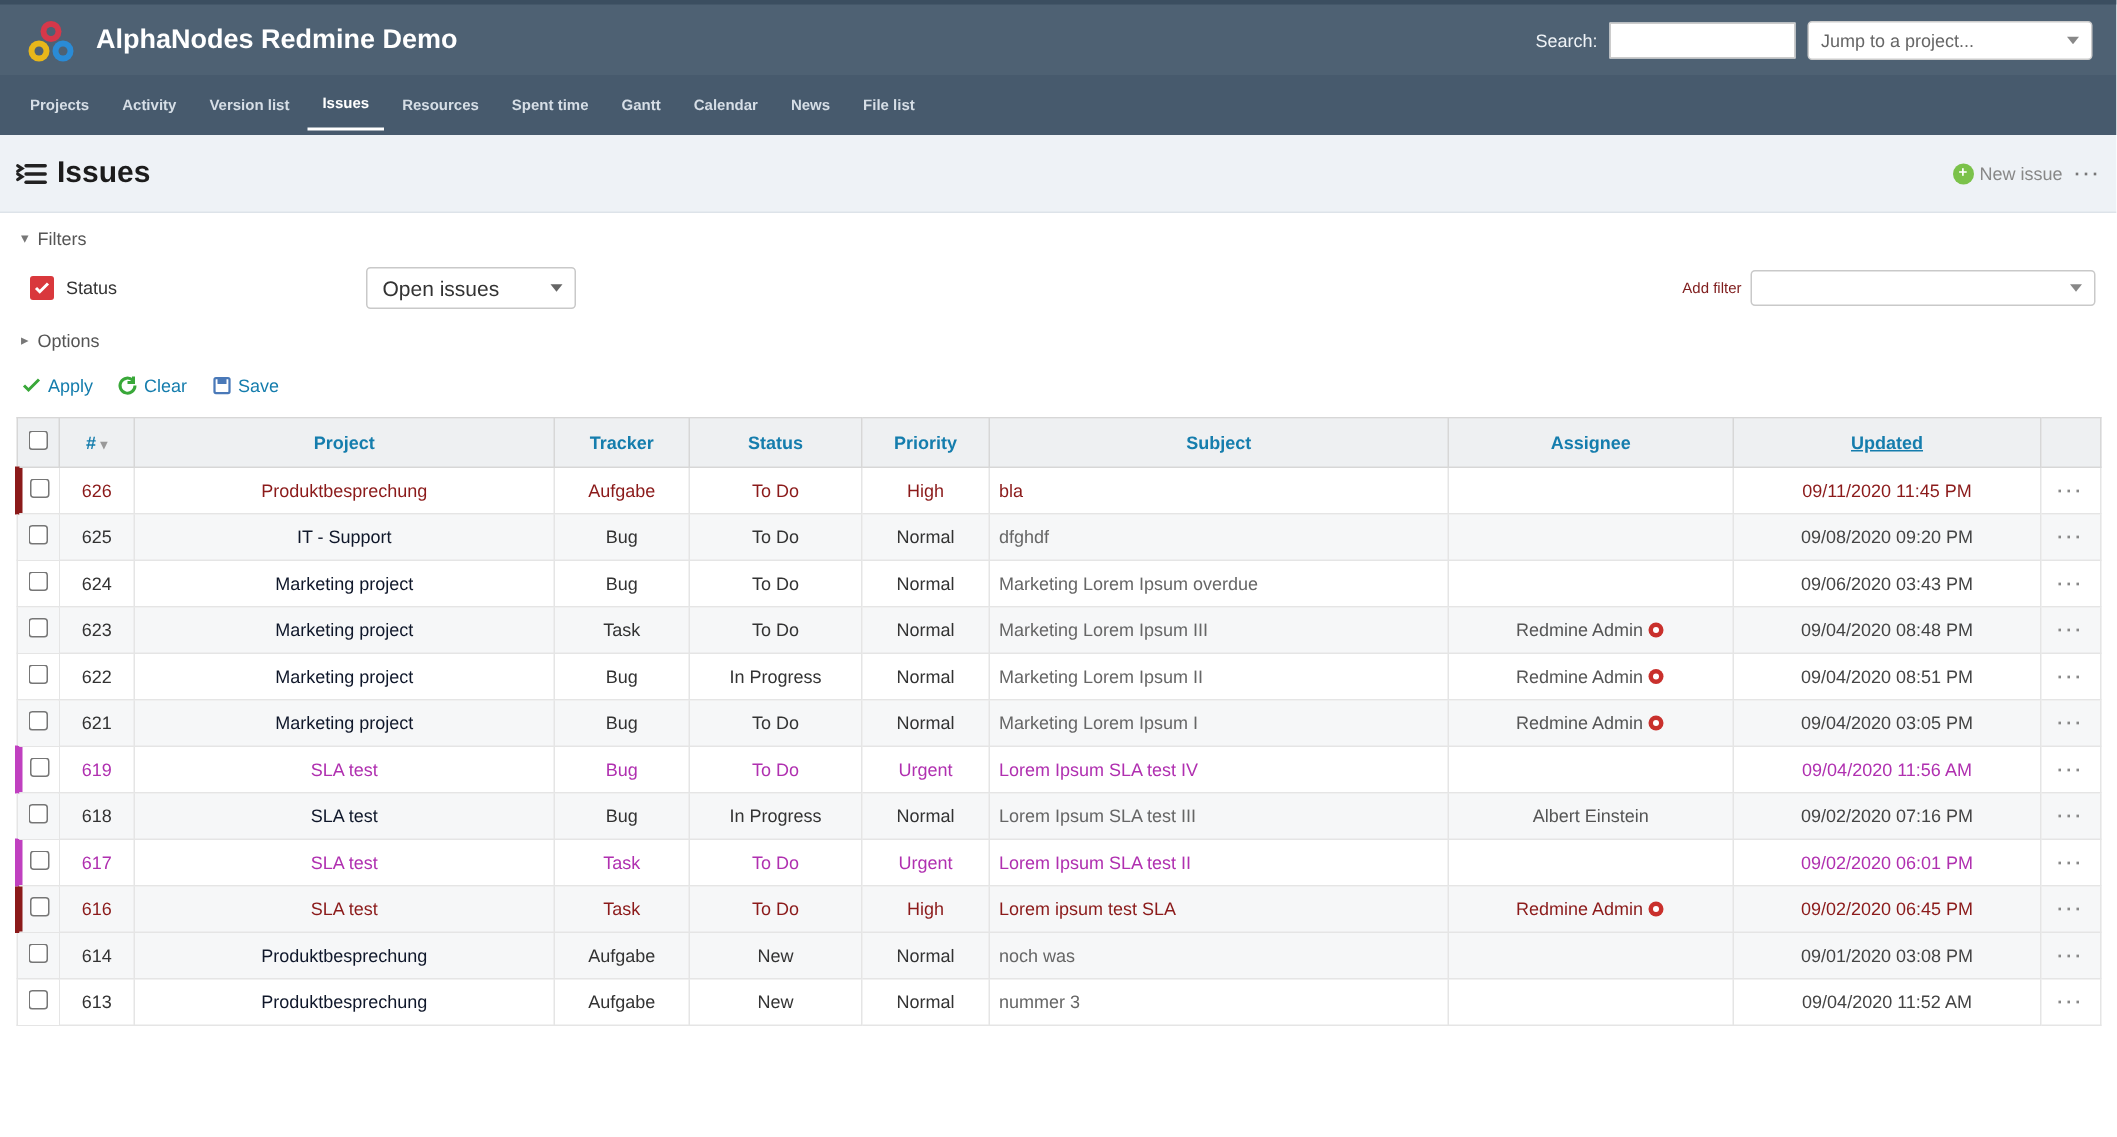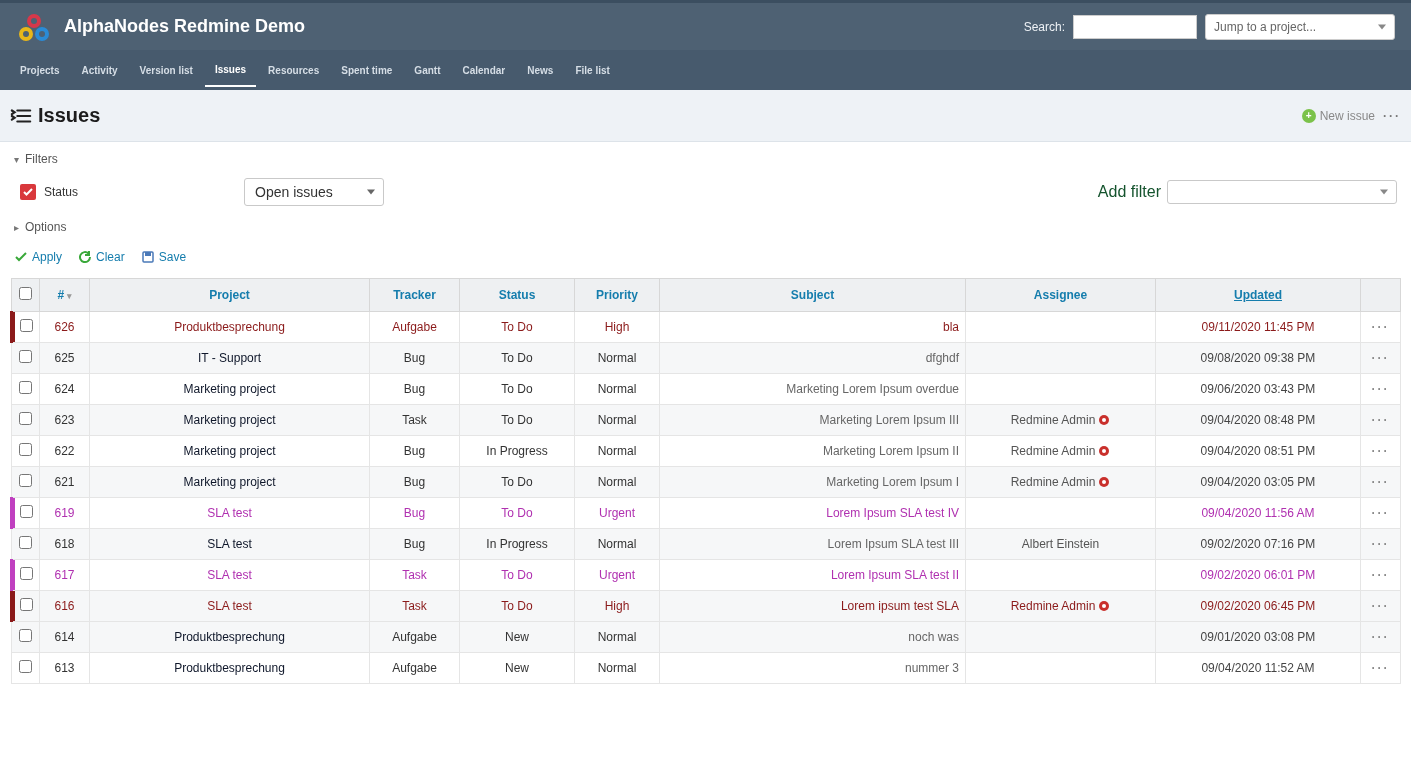--- a/index.html
+++ b/index.html
@@ -34,41 +34,41 @@
   .filters { padding: 10px 14px 0 14px; }
   .fieldset-head { display: flex; align-items: center; gap: 6px; color: #555; margin-bottom: 8px; }
   .chev { font-size: 10px; color: #777; }
   .filter-row { display: flex; align-items: center; padding: 4px 0 10px 6px; }
   .filter-check { width: 16px; height: 16px; background: #d9383c; border-radius: 2px; display: inline-flex; align-items: center; justify-content: center; margin-right: 8px; }
   .filter-check svg { width: 10px; height: 10px; fill: #fff; }
   .filter-label { width: 200px; color: #333; }
   .filter-select { border: 1px solid #c9c9c9; border-radius: 3px; padding: 5px 24px 5px 10px; font-size: 14px; color: #333; position: relative; display: inline-flex; align-items: flex-end; min-width: 140px; }
   .filter-select::after { content: ""; border-left: 4px solid transparent; border-right: 4px solid transparent; border-top: 5px solid #666; position: absolute; right: 8px; top: 50%; transform: translateY(-50%); }
   .add-filter-wrap { margin-left: auto; display: flex; align-items: center; gap: 6px; }
-  .add-filter-label { color: #14532d; font-size: 16px; }
+  .add-filter-label { color: #7f1d1d; font-size: 10px; }
   .add-filter-select { border: 1px solid #c9c9c9; border-radius: 3px; width: 230px; height: 24px; position: relative; }
   .add-filter-select::after { content: ""; border-left: 4px solid transparent; border-right: 4px solid transparent; border-top: 5px solid #888; position: absolute; right: 8px; top: 50%; transform: translateY(-50%); }
 
   .options-head { display: flex; align-items: center; gap: 6px; color: #555; padding: 4px 0 10px 0; }
 
   
   .actions { display: flex; gap: 16px; padding: 6px 14px 14px 14px; }
   .action-link { color: #157dad; font-size: 12px; display: flex; align-items: center; gap: 4px; }
   .ico { width: 14px; height: 14px; display: inline-flex; align-items: center; justify-content: center; }
 
   
   .table-wrap { padding: 0 10px; }
   table.issues { width: 100%; border-collapse: collapse; border: 1px solid #d7d7d7; }
   table.issues th { background: #eef0f2; border: 1px solid #d7d7d7; padding: 8px 6px; font-weight: bold; color: #157dad; font-size: 12px; text-align: center; }
   table.issues th.sorted { color: #157dad; }
   table.issues th .sort-ind { color: #999; font-size: 9px; margin-left: 3px; }
   table.issues td { border: 1px solid #e5e5e5; padding: 7px 6px; font-size: 12px; text-align: center; vertical-align: middle; }
   table.issues tr.odd td { background: #fff; }
   table.issues tr.even td { background: #f6f7f8; }
-  table.issues td.subject { text-align: right; color: #666; }
+  table.issues td.subject { text-align: left; color: #666; }
   table.issues td.assignee { color: #555; }
   table.issues td .assignee-wrap { display: inline-flex; align-items: center; gap: 3px; justify-content: center; }
   .gear-red { width: 12px; height: 12px; display: inline-block; }
   table.issues td.id a, table.issues th a { color: inherit; }
   table.issues td.project a { color: #0f172a; }
   table.issues td.updated { color: #444; }
   .row-dots { color: #888; font-weight: bold; letter-spacing: 2px; cursor: pointer; }
   .cb-cell input, th.cb-cell input { width: 13px; height: 13px; }
 
   
@@ -238,21 +238,21 @@
         </tr>
         <tr class="even">
           <td class="cb-cell"><input type="checkbox" style=""></td>
           <td class="id"><a>625</a></td>
           <td class="project"><a>IT - Support</a></td>
           <td>Bug</td>
           <td>To Do</td>
           <td>Normal</td>
           <td class="subject"><a>dfghdf</a></td>
           <td class="assignee"></td>
-          <td class="updated">09/08/2020 09:38 PM</td>
+          <td class="updated">09/08/2020 09:20 PM</td>
           <td><span class="row-dots">···</span></td>
         </tr>
         <tr class="odd">
           <td class="cb-cell"><input type="checkbox" style=""></td>
           <td class="id"><a>624</a></td>
           <td class="project"><a>Marketing project</a></td>
           <td>Bug</td>
           <td>To Do</td>
           <td>Normal</td>
           <td class="subject"><a>Marketing Lorem Ipsum overdue</a></td>

